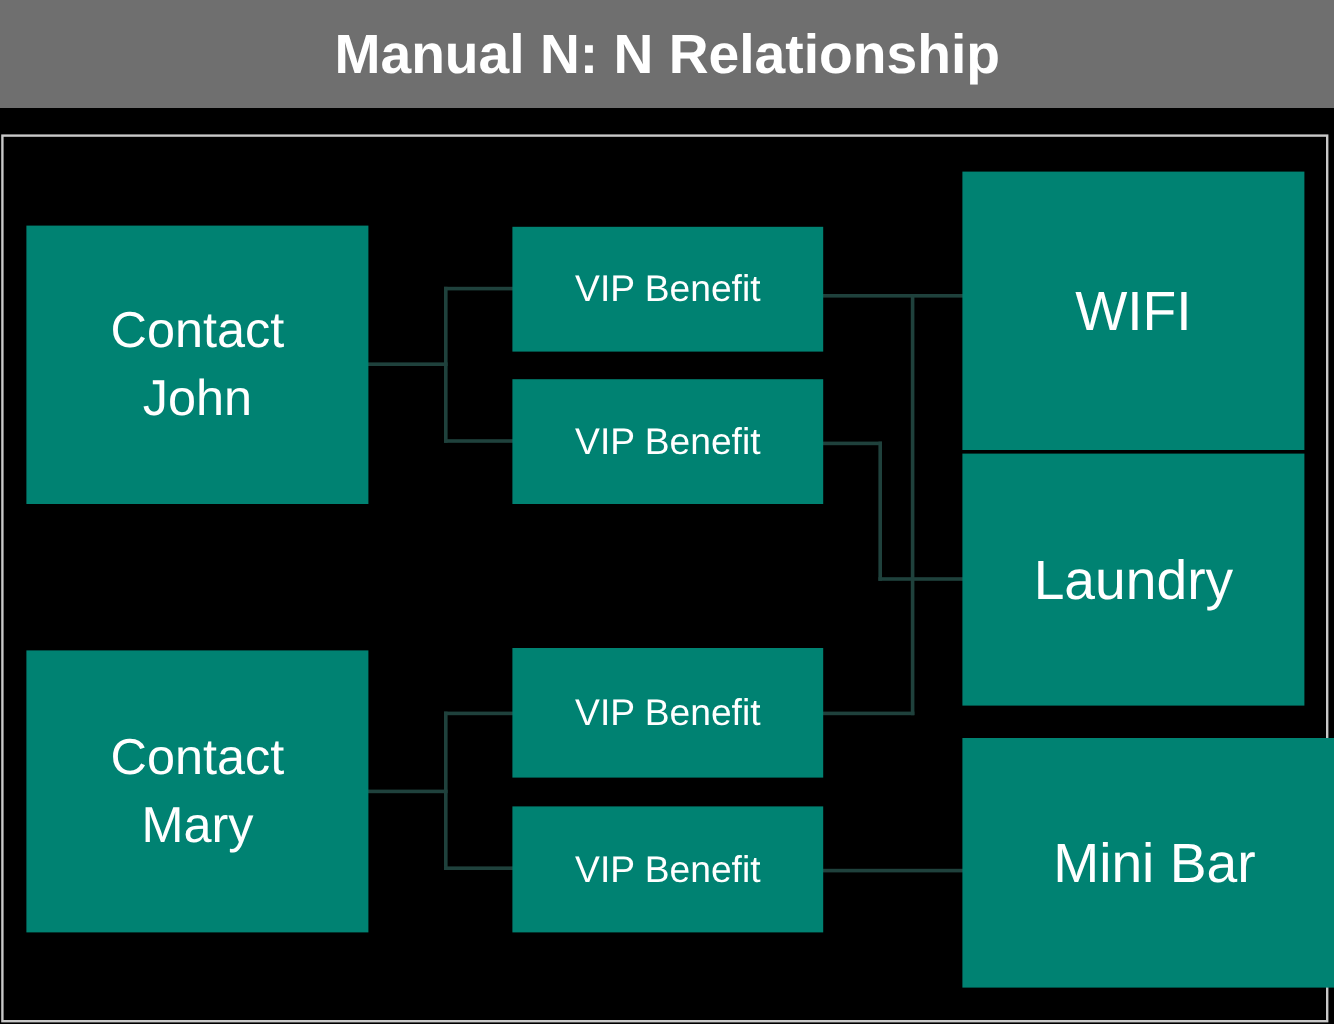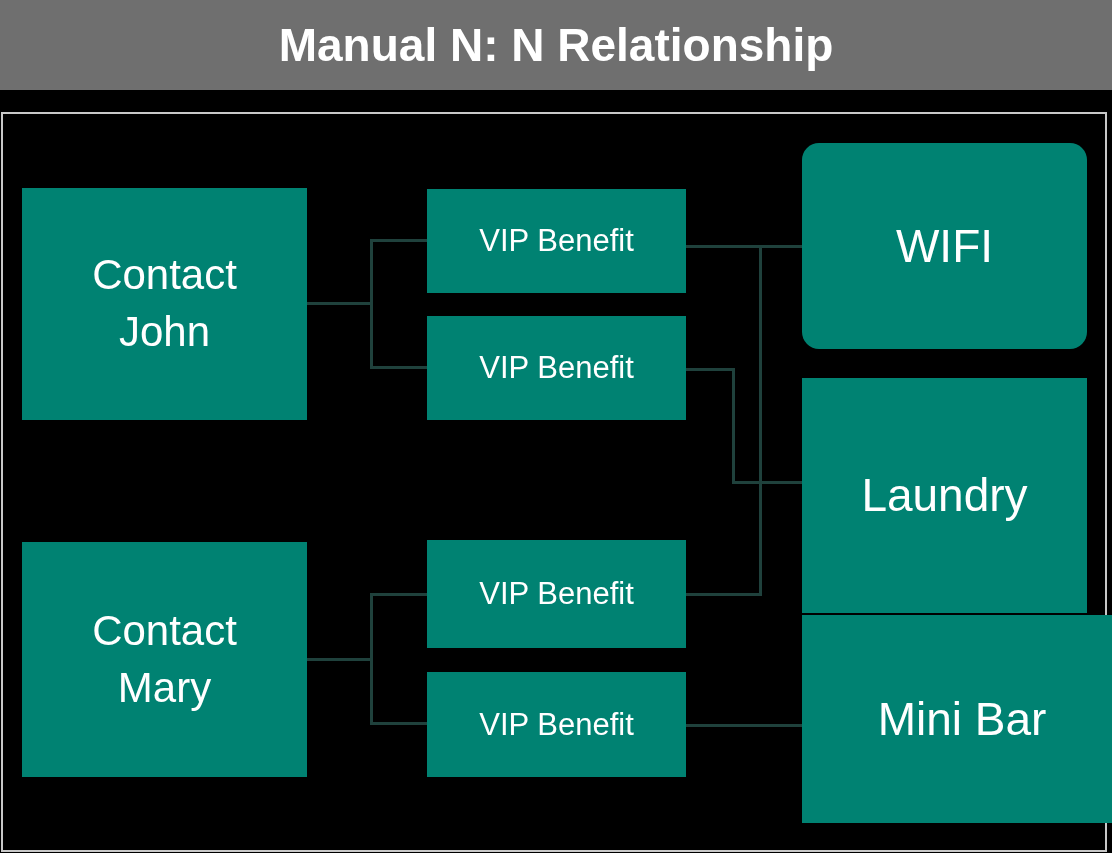--- a/index.html
+++ b/index.html
@@ -80,23 +80,23 @@
       </div>
       <div class="node" style="left: 427px; top: 316px; width: 259px; height: 104px; font-size: 31px;">
         <div class="node-label">VIP Benefit</div>
       </div>
       <div class="node" style="left: 427px; top: 540px; width: 259px; height: 108px; font-size: 31px;">
         <div class="node-label">VIP Benefit</div>
       </div>
       <div class="node" style="left: 427px; top: 672px; width: 259px; height: 105px; font-size: 31px;">
         <div class="node-label">VIP Benefit</div>
       </div>
-      <div class="node" style="left: 802px; top: 143px; width: 285px; height: 206px; font-size: 46px; border-radius: 17px;">
+      <div class="node" style="left: 802px; top: 143px; width: 285px; height: 232px; font-size: 46px;">
         <div class="node-label">WIFI</div>
       </div>
-      <div class="node" style="left: 802px; top: 378px; width: 285px; height: 235px; font-size: 46px;">
+      <div class="node" style="left: 802px; top: 378px; width: 285px; height: 210px; font-size: 46px;">
         <div class="node-label">Laundry</div>
       </div>
       <div class="node" style="left: 802px; top: 615px; width: 320px; height: 208px; font-size: 46px;">
         <div class="node-label">Mini Bar</div>
       </div>
     </div>
 </div>
 
 </body></html>

